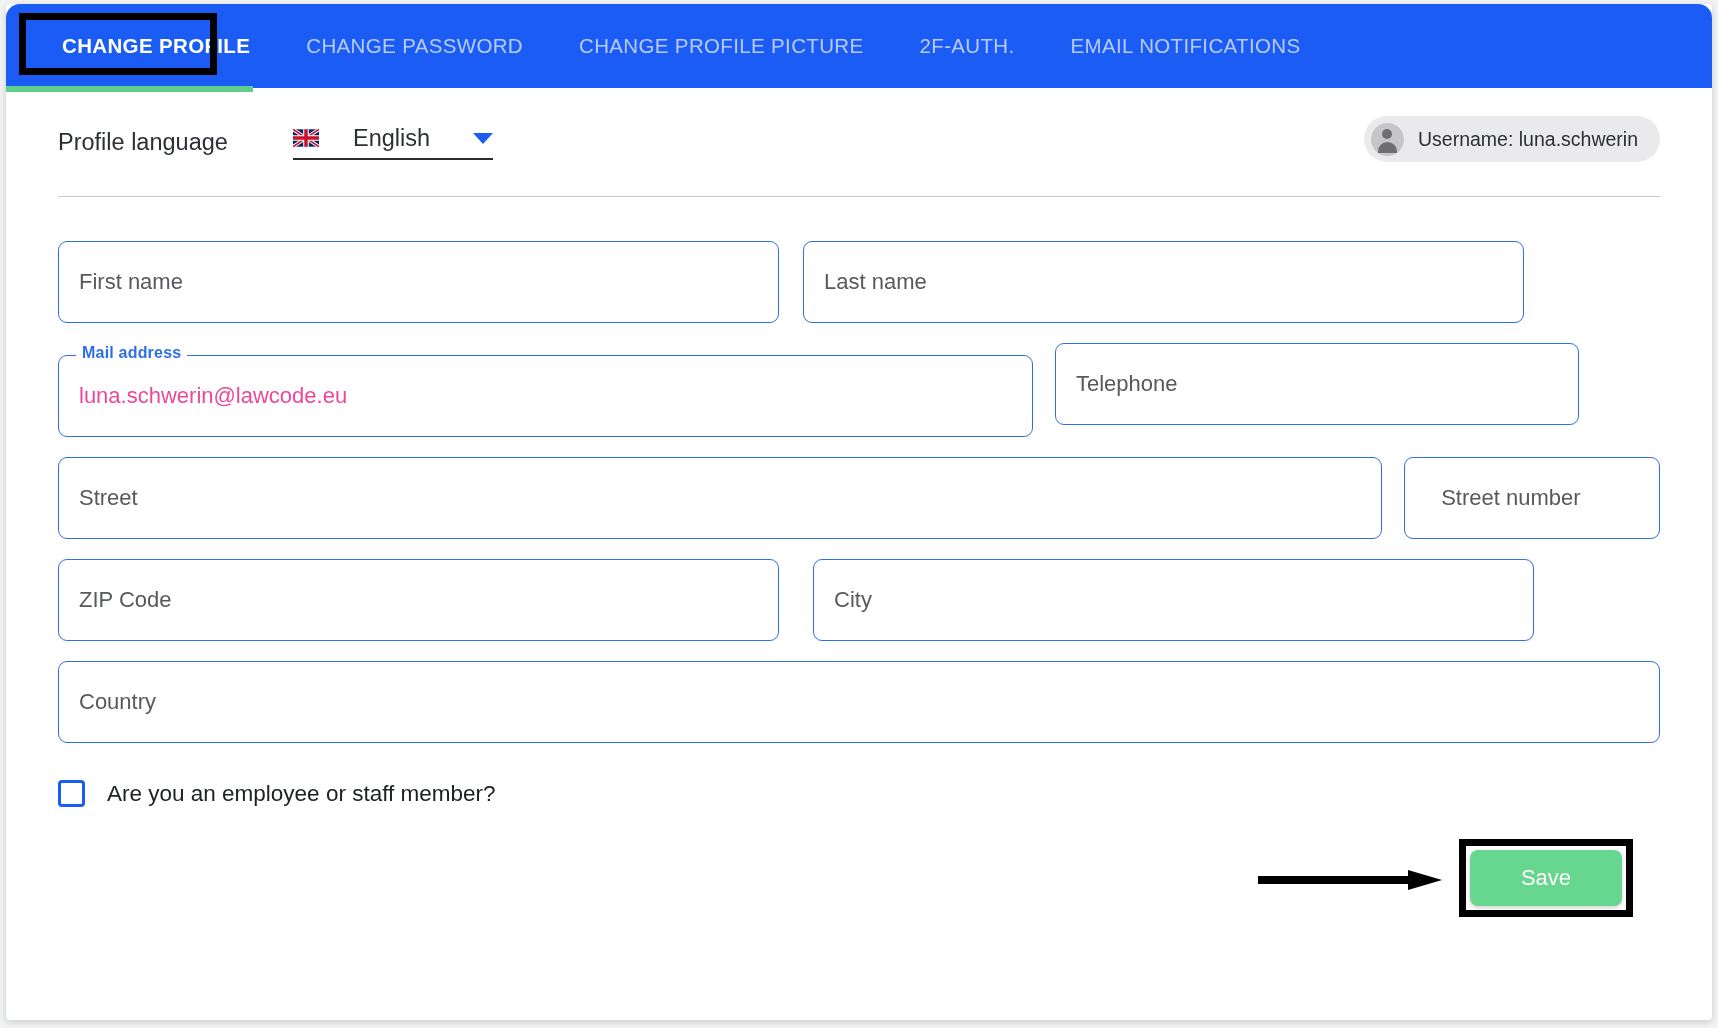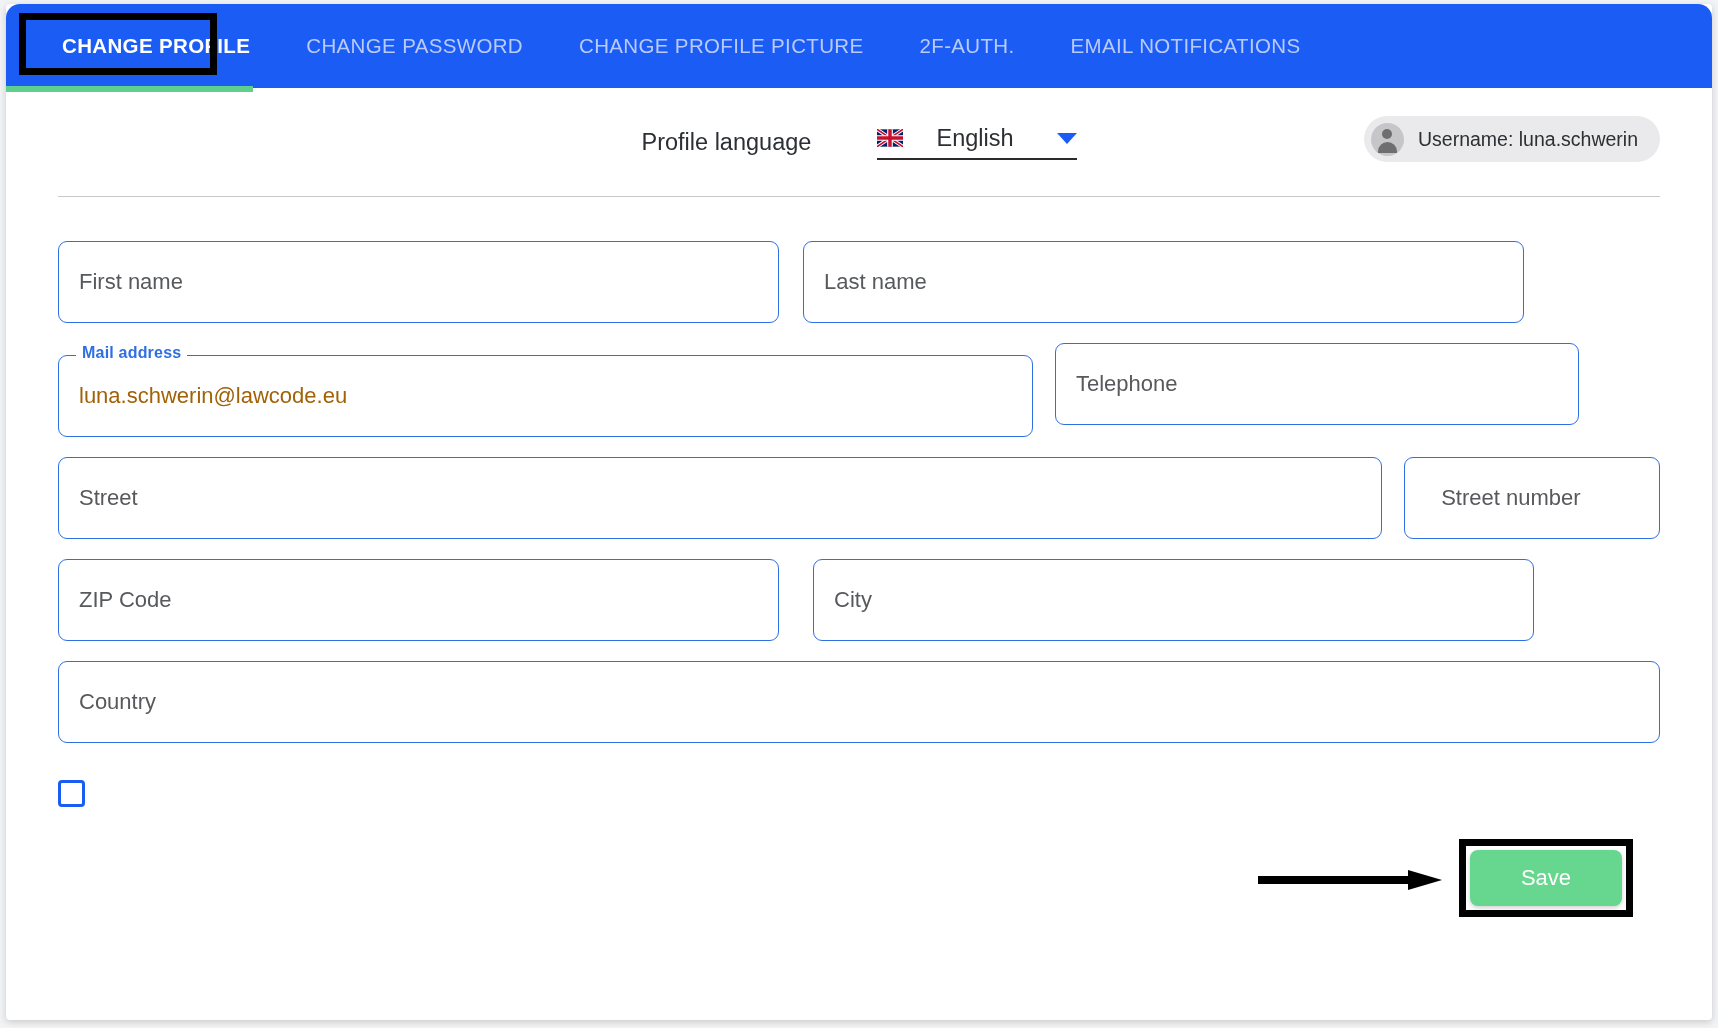--- a/index.html
+++ b/index.html
@@ -59,21 +59,20 @@
   }
 
   
   #body { position: relative; padding: 0 52px; }
 
   #lang-row {
     display: flex;
     align-items: center;
     height: 108px;
     position: relative;
-    justify-content: center;
   }
   #lang-label {
     font-size: 23.5px;
     color: #2c2f33;
     width: 235px;
   }
   #lang-select {
     display: flex;
     align-items: center;
     width: 200px;
@@ -145,21 +144,21 @@
     height: 82px;
     border: 1.6px solid #2f6fe4;
     border-radius: 9px;
     display: flex;
     align-items: center;
     padding: 0 20px;
     background: #fff;
     cursor: text;
   }
   .ph { font-size: 22px; color: #57595c; }
-  .val { font-size: 22px; color: #a16207; }
+  .val { font-size: 22px; color: #ec4899; }
 
   .field.filled { border-color: #2f6fe4; }
   .float-label {
     position: absolute;
     left: 17px; top: -12px;
     background: #ffffff;
     padding: 0 6px;
     font-size: 16px;
     font-weight: bold;
     color: #2f6fe4;
@@ -305,20 +304,21 @@
     </div>
 
     <div class="row">
       <div class="field f-country">
         <span class="ph">Country</span>
       </div>
     </div>
 
     <div id="check-row">
       <span id="checkbox"></span>
+      <span id="check-label">Are you an employee or staff member?</span>
     </div>
 
     <div id="save-area">
       <svg id="annot-arrow" viewBox="0 0 184 20">
         <line x1="0" y1="10" x2="156" y2="10" stroke="#000" stroke-width="8"></line>
         <polygon points="150,0 184,10 150,20" fill="#000"></polygon>
       </svg>
       <button id="save-btn">Save</button>
       <div id="annot-save"></div>
     </div>

